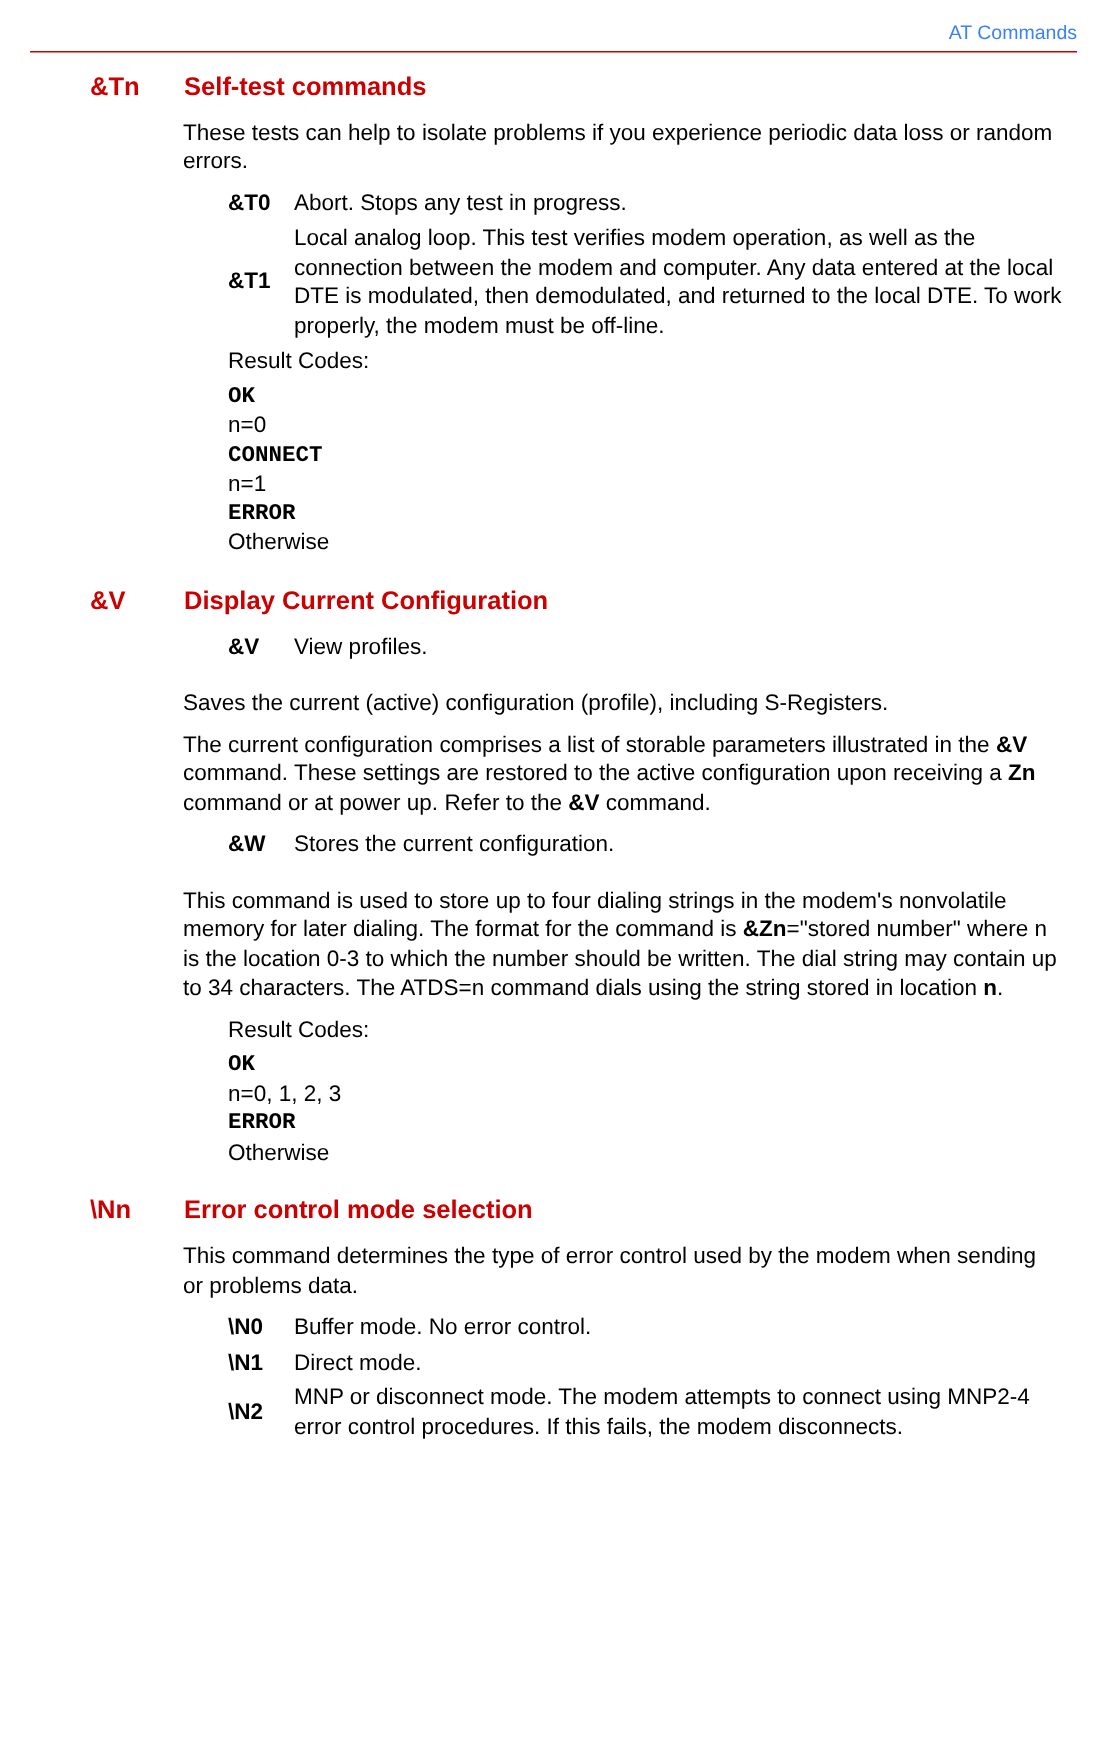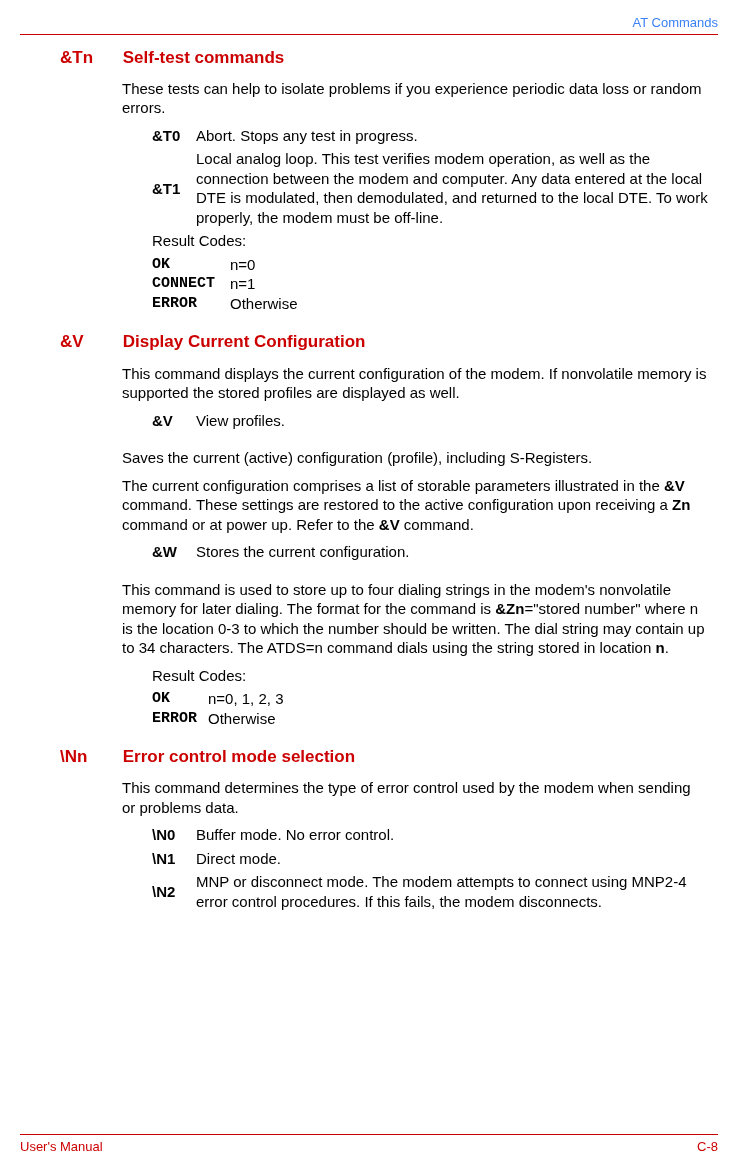--- a/index.html
+++ b/index.html
@@ -65,20 +65,21 @@
   .param-desc {
     flex: 1;
   }
   .indent-block {
     margin-left: 132px;
     margin-bottom: 4px;
   }
   .result-row {
     margin-left: 132px;
     display: flex;
+    flex-direction: column;
   }
   .mono {
     font-family: "Courier New", monospace;
     font-weight: bold;
   }
   .result-code {
     min-width: 78px;
   }
   .result-code-narrow {
     min-width: 56px;
@@ -135,21 +136,20 @@
         <span class="mono result-code">ERROR</span>
         <span>Otherwise</span>
       </div>
     </div>
 
     <div class="section">
       <div class="section-title">
         <span class="cmd-code">&amp;V</span>
         <span>Display Current Configuration</span>
       </div>
-      <div class="body-text">This command displays the current configuration of the modem. If nonvolatile memory is supported the stored profiles are displayed as well.</div>
       <div class="param-row">
         <span class="param-code">&amp;V</span>
         <span class="param-desc">View profiles.</span>
       </div>
     </div>
 
     <div class="section">
       <div class="body-text">Saves the current (active) configuration (profile), including S-Registers.</div>
       <div class="body-text">
         <span>The current configuration comprises a list of storable parameters illustrated in the </span><span class="inline-bold">&amp;V</span><span> command. These settings are restored to the active configuration upon receiving a </span><span class="inline-bold">Zn</span><span> command or at power up. Refer to the </span><span class="inline-bold">&amp;V</span><span> command.</span>
@@ -190,17 +190,13 @@
         <span class="param-desc">Direct mode.</span>
       </div>
       <div class="param-row">
         <span class="param-code">\N2</span>
         <span class="param-desc">MNP or disconnect mode. The modem attempts to connect using MNP2-4 error control procedures. If this fails, the modem disconnects.</span>
       </div>
     </div>
 
   </div>
 
-  <div class="footer">
-    <span>User's Manual</span>
-    <span>C-8</span>
-  </div>
 </div>
 
 </body></html>

